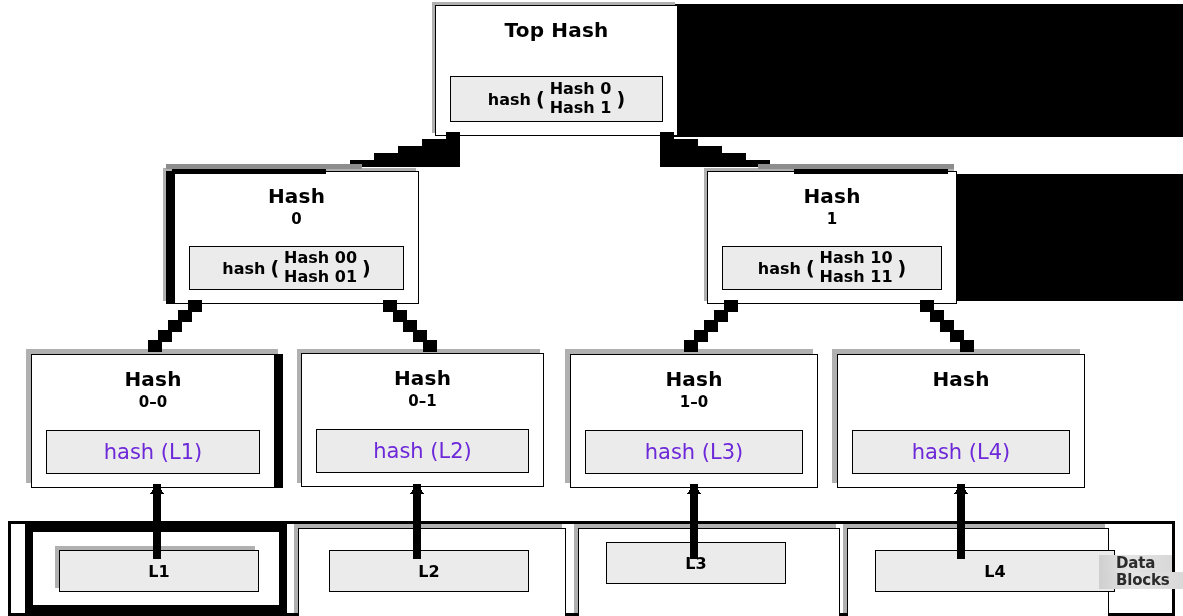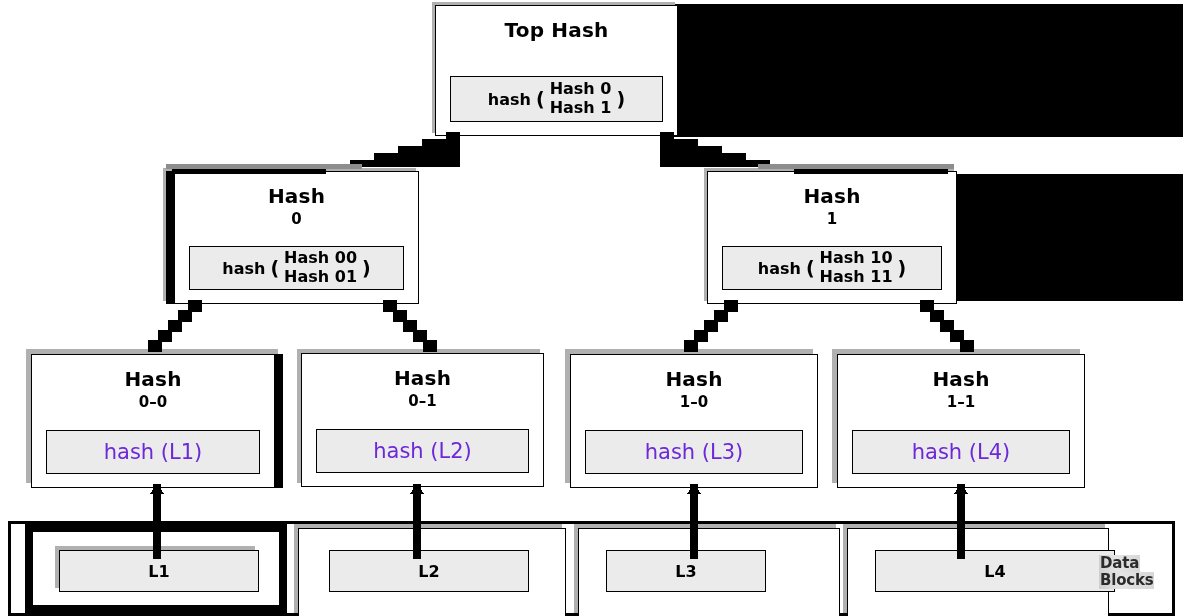--- a/index.html
+++ b/index.html
@@ -180,21 +180,21 @@
     flex-direction: column;
     align-items: flex-start;
     justify-content: center;
     line-height: 1.12;
   }
   .datablocks-tag span {
     font-size: 15px;
     font-weight: bold;
     color: #2b2b2b;
     background: linear-gradient(90deg,#cfcfcf 0%, #e4e4e4 40%, #d8d8d8 100%);
-    padding: 0 1px;
+    padding: 0 17px;
     letter-spacing: -0.2px;
   }
 </style>
 </head>
 <body>
 
 <div id="canvas">
 
   <div class="blackbox" style="left:672px; top:4px; width:511px; height:133px;"></div>
   <div class="blackbox" style="left:944px; top:174px; width:239px; height:127px;"></div>
@@ -285,21 +285,20 @@
       <div class="hashfield">
         <span class="hf-single">hash  (L3)</span>
       </div>
     </div>
   </div>
 
   <div class="node-shadow" style="left:832px; top:349px; width:248px; height:134px;"></div>
   <div class="node" style="left:837px; top:354px; width:248px; height:134px; border:none; z-index:3;">
     <div class="node-inner">
       <div class="node-title">Hash</div>
-      <div class="node-title-sub">1–1</div>
       <div class="hashfield">
         <span class="hf-single">hash  (L4)</span>
       </div>
     </div>
   </div>
 
   <div class="connector" style="left:160px; top:128px; width:320px; height:50px;">
     <svg width="320" height="50" viewBox="0 0 320 50">
       <path d="M300,4 L286,4 L286,11 L262,11 L262,18 L238,18 L238,25 L214,25 L214,32 L190,32 L190,39 L166,39 L166,46 L12,46 L12,39 L300,39 Z" fill="#000000"></path>
       <rect x="6" y="36" width="196" height="5" fill="#8d8d8d"></rect>
@@ -372,21 +371,21 @@
 
     <div class="dcell" style="left:283px; width:268px;">
       <div class="dcell-shadow" style="left:0px; top:0px; width:268px; height:89px;"></div>
       <div class="dcell-frame" style="left:4px; top:4px; right:-4px; bottom:-4px;"></div>
       <div class="dlabel" style="left:35px; top:26px; width:200px; height:42px;">L2</div>
     </div>
 
     <div class="dcell" style="left:563px; width:262px;">
       <div class="dcell-shadow" style="left:0px; top:0px; width:262px; height:89px;"></div>
       <div class="dcell-frame" style="left:4px; top:4px; right:-4px; bottom:-4px;"></div>
-      <div class="dlabel" style="left:32px; top:26px; width:160px; height:42px;">L3</div>
+      <div class="dlabel" style="left:32px; top:18px; width:180px; height:42px;">L3</div>
     </div>
 
     <div class="dcell" style="left:832px; width:262px;">
       <div class="dcell-shadow" style="left:0px; top:0px; width:262px; height:89px;"></div>
       <div class="dcell-frame" style="left:4px; top:4px; right:-4px; bottom:-4px;"></div>
       <div class="dlabel" style="left:32px; top:26px; width:240px; height:42px;">L4</div>
     </div>
   </div>
 
   <div class="datablocks-tag">

